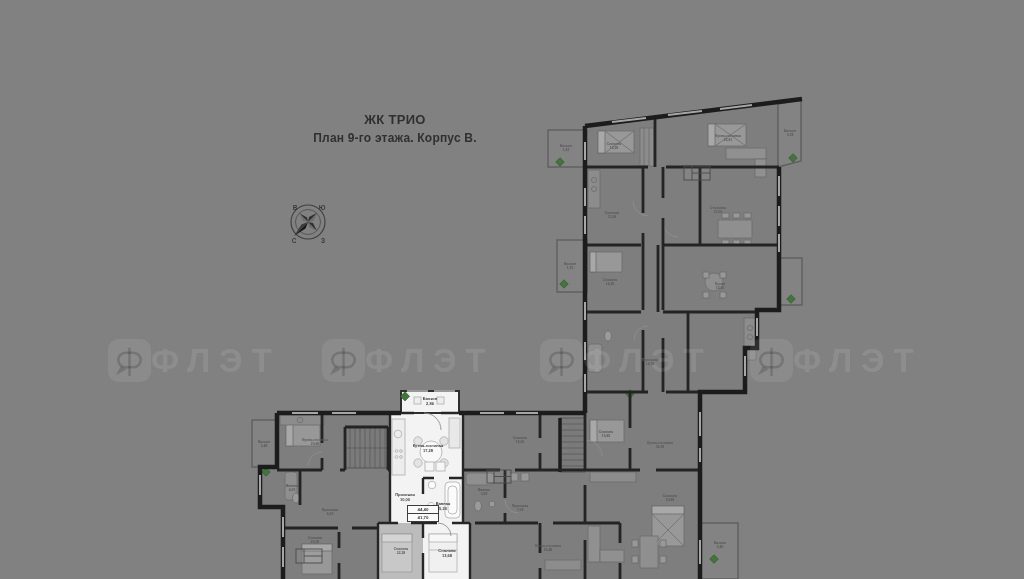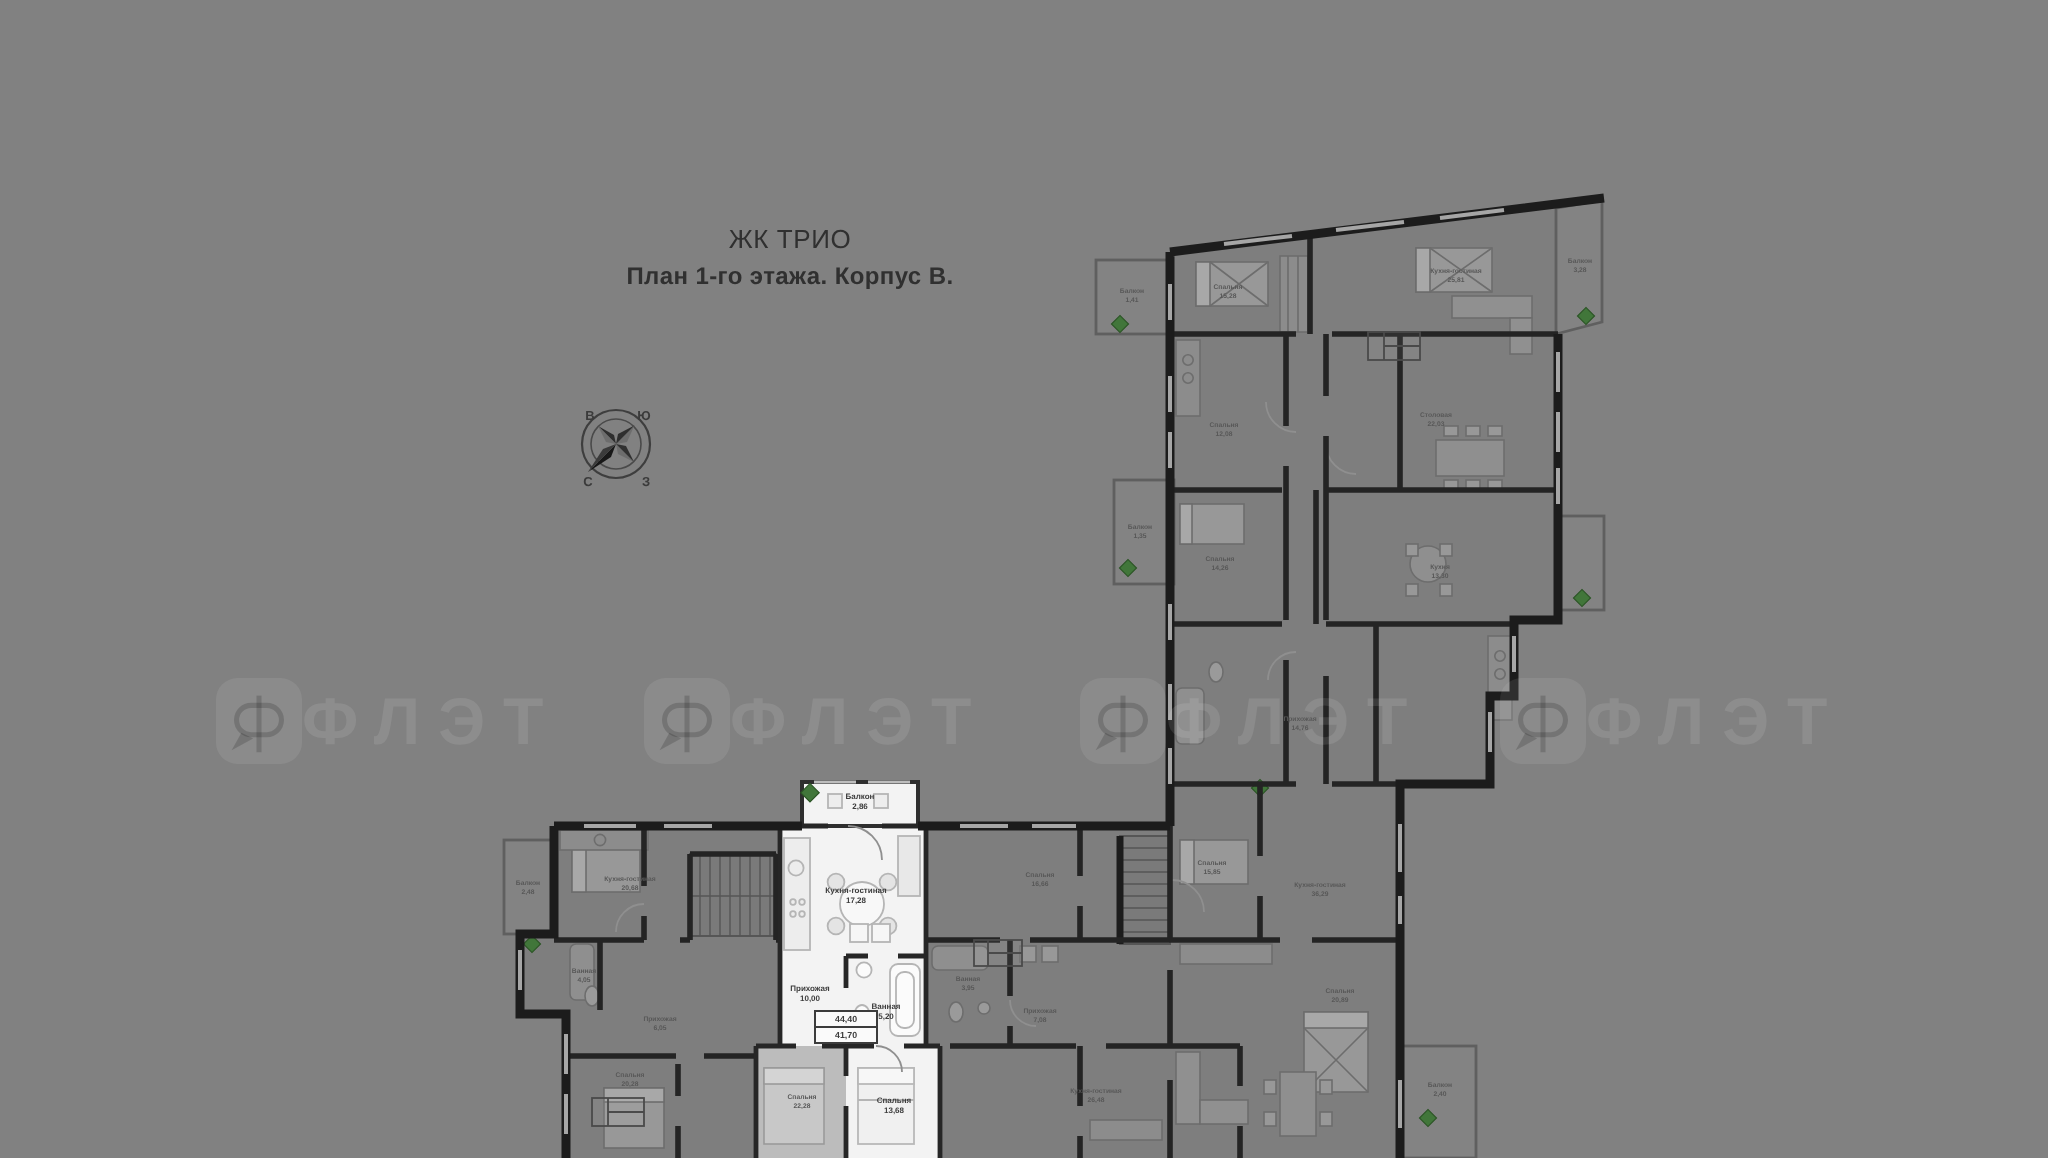--- a/index.html
+++ b/index.html
@@ -6,21 +6,21 @@
     --background:#818181; --walls:#1c1c1c; --room_fill:#7e7e7e;
     --highlight:#f3f3f3; --plant:#41763a; --text_dark:#303030;
   }
   *{margin:0;padding:0;box-sizing:border-box;}
   html,body{width:1024px;height:579px;overflow:hidden;}
   body{background:var(--background,#818181);font-family:"Liberation Sans",sans-serif;position:relative;}
   .stage{position:absolute;left:0;top:0;width:1024px;height:579px;}
 
   
   .title{position:absolute;left:270px;top:112px;width:250px;text-align:center;color:var(--text_dark,#303030);}
-  .title .l1{display:block;font-size:13px;font-weight:400;letter-spacing:.3px;}
+  .title .l1{display:block;font-size:13px;font-weight:700;letter-spacing:.3px;}
   .title .l2{display:block;font-size:12px;font-weight:700;margin-top:4px;letter-spacing:.2px;}
 
   
   .compass{position:absolute;left:283px;top:197px;}
 
   
   svg.plan{position:absolute;left:0;top:0;}
 
   
   .labels{position:absolute;left:0;top:0;width:1024px;height:579px;pointer-events:none;}
@@ -42,21 +42,21 @@
   .wm .wm-text{font-size:33px;font-weight:800;letter-spacing:9px;color:rgba(255,255,255,.10);
     font-family:"Liberation Sans",sans-serif;line-height:43px;}
 </style>
 </head>
 <body>
 
 <div class="stage">
 
   <div class="title">
     <span class="l1">ЖК ТРИО</span>
-    <span class="l2">План 1-го этажа. Корпус В.</span>
+    <span class="l2">План 9-го этажа. Корпус В.</span>
   </div>
 
   <svg class="compass" width="50" height="52" viewBox="0 0 50 52">
     <circle cx="25" cy="25" r="17" fill="none" stroke="#3e3e3e" stroke-width="1.1"></circle>
     <circle cx="25" cy="25" r="12.5" fill="none" stroke="#4a4a4a" stroke-width="0.8"></circle>
 
     <path d="M25,25 L34,16 L28.5,21.5 Z" fill="#2e2e2e"></path>
       <path d="M25,25 L34,16 L29,22.5 Z" fill="#6d6d6d"></path>
     <path d="M25,25 L34.2,15.8 L30.5,24 Z" fill="#6d6d6d"></path>
       <path d="M25,25 L34.2,15.8 L26,20 Z" fill="#2f2f2f"></path>

